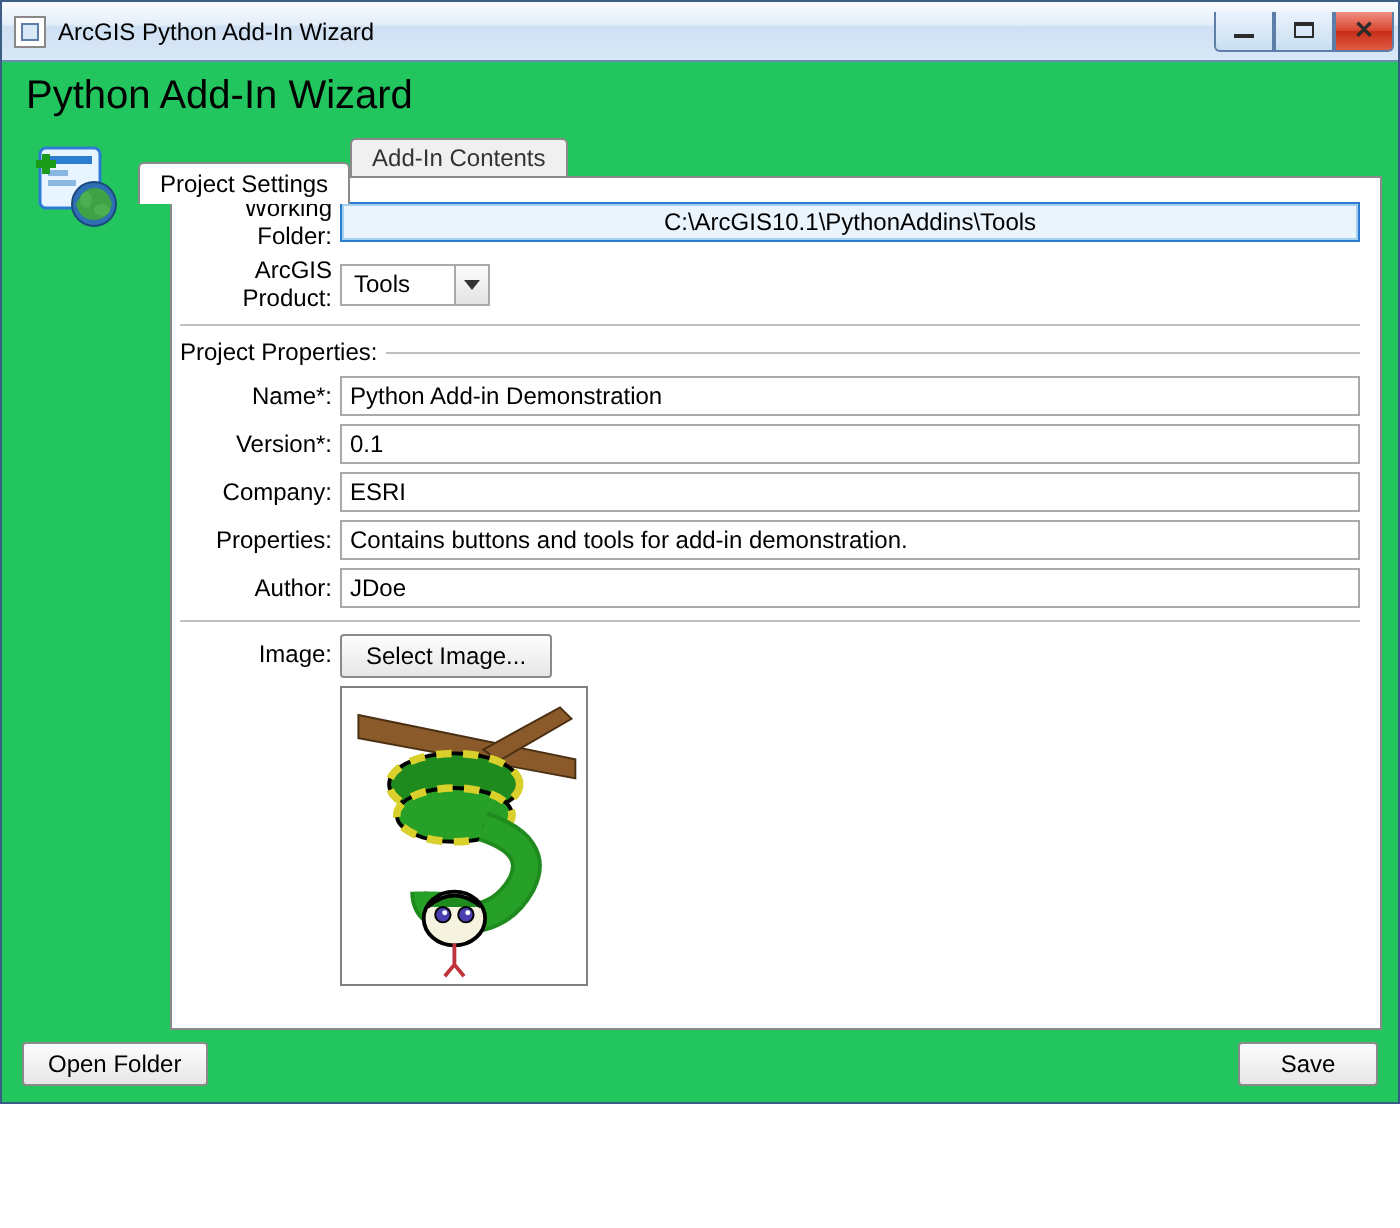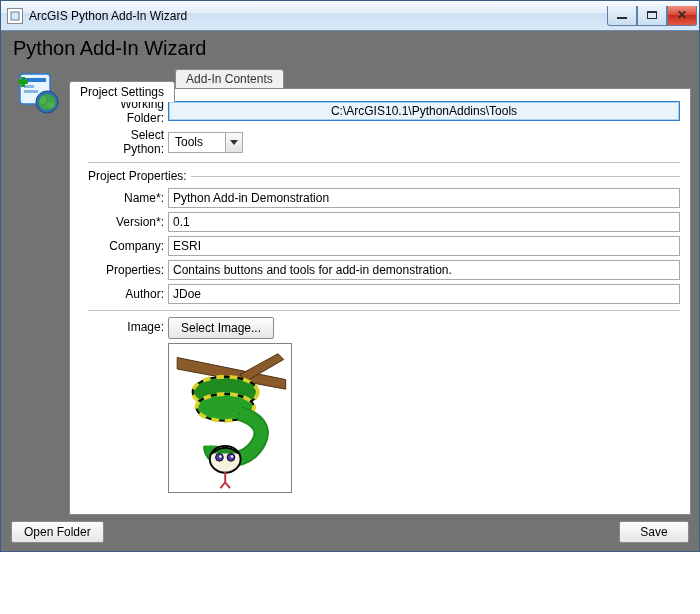--- a/index.html
+++ b/index.html
@@ -1,17 +1,17 @@
 <!DOCTYPE html>
 <html><head>
 <meta charset="utf-8">
 <style>
   * { box-sizing: border-box; }
   html, body { margin:0; padding:0; font-family: "Segoe UI", Tahoma, sans-serif; font-size:12px; color:#000; background:#fff; }
-  .window { width:700px; height:552px; border:1px solid #3b5c84; background:#737373; display:flex; flex-direction:column; }
+  .window { width:700px; height:552px; border:1px solid #3b5c84; background:#22c55e; display:flex; flex-direction:column; }
   
   .titlebar { height:30px; background:linear-gradient(to bottom,#f7fbff 0%,#e4eef9 40%,#cfe0f3 41%,#d9e8f7 100%); border-bottom:1px solid #6b8bb0; display:flex; align-items:center; padding:0 0 0 6px; }
   .titlebar .app-icon { width:16px; height:16px; border:1px solid #888; background:#fff; margin-right:6px; display:inline-flex; align-items:center; justify-content:center; }
   .titlebar .app-icon svg { display:block; }
   .titlebar .title-text { flex:1; color:#000; font-size:12px; }
   .titlebar .win-buttons { display:flex; height:20px; margin-right:2px; }
   .titlebar .win-btn { width:30px; height:20px; border:1px solid #5c7ea8; border-top:none; display:flex; align-items:center; justify-content:center; font-size:10px; color:#2b2b2b; }
   .win-min { background:linear-gradient(to bottom,#eaf3fc,#c9def2); border-bottom-left-radius:3px; }
   .win-max { background:linear-gradient(to bottom,#eaf3fc,#c9def2); }
   .win-close { width:48px; background:linear-gradient(to bottom,#f08f84,#d9462f 49%,#c62c17 50%,#e35a43); color:#fff; border-color:#8c2313; border-bottom-right-radius:3px; }
@@ -25,21 +25,21 @@
   .body-row { flex:1; display:flex; padding:0 8px 0 8px; min-height:0; }
   
   .left-icon { width:60px; padding-top:4px; display:flex; justify-content:center; align-items:flex-start; }
   .left-icon svg { display:block; }
   
   .tabs-area { flex:1; display:flex; flex-direction:column; min-height:0;}
   .tabstrip { display:flex; align-items:flex-end; height:22px; }
   .tab { border:1px solid #8a8a8a; border-bottom:none; padding:3px 10px 3px 10px; background:#f0f0f0; margin-right:0; border-top-left-radius:3px; border-top-right-radius:3px; position:relative; top:1px; color:#333;}
   .tab.active { background:#fff; color:#000; z-index:2; top:14px;}
   .tab.inactive { top:0; padding-top:2px; padding-bottom:2px;}
-  .tab-content { flex:1; border:1px solid #8a8a8a; background:#fff; padding:8px 10px 8px 18px; overflow:hidden; }
+  .tab-content { flex:1; border:1px solid #8a8a8a; background:#fff; padding:8px 10px 8px 4px; overflow:hidden;margin-left:16px; }
   
   .form-row { display:flex; align-items:center; margin-bottom:3px; min-height:21px; }
   .form-label { width:80px; text-align:right; padding-right:4px; }
   .form-value { flex:1; }
   .text-input { width:100%; border:1px solid #a9a9a9; padding:2px 4px; font:inherit; background:#fff; height:20px; }
   .text-input.highlight { border:1px solid #2c7cd1; background:#eaf4fc; text-align:center; box-shadow:inset 0 0 0 1px #a5d0f0; }
   .combo { display:inline-flex; align-items:center; border:1px solid #a9a9a9; background:#fff; height:21px; }
   .combo .combo-text { padding:0 6px; min-width:56px; }
   .combo .combo-btn { width:17px; height:100%; border-left:1px solid #a9a9a9; background:linear-gradient(to bottom,#fcfcfc,#e3e3e3); display:flex; align-items:center; justify-content:center; }
   .combo .combo-btn .tri { width:0; height:0; border-left:4px solid transparent; border-right:4px solid transparent; border-top:5px solid #333; }
@@ -110,21 +110,21 @@
         <div class="tab-content">
 
           <div class="form-row">
             <div class="form-label">Working Folder:</div>
             <div class="form-value">
               <input class="text-input highlight" type="text" value="C:\ArcGIS10.1\PythonAddins\Tools" style="">
             </div>
           </div>
 
           <div class="form-row">
-            <div class="form-label">Select Python:</div>
+            <div class="form-label">ArcGIS Product:</div>
             <div class="form-value">
               <div class="combo">
                 <span class="combo-text">Tools</span>
                 <span class="combo-btn">
                     <span class="tri"></span>
                   </span>
               </div>
             </div>
           </div>
 

